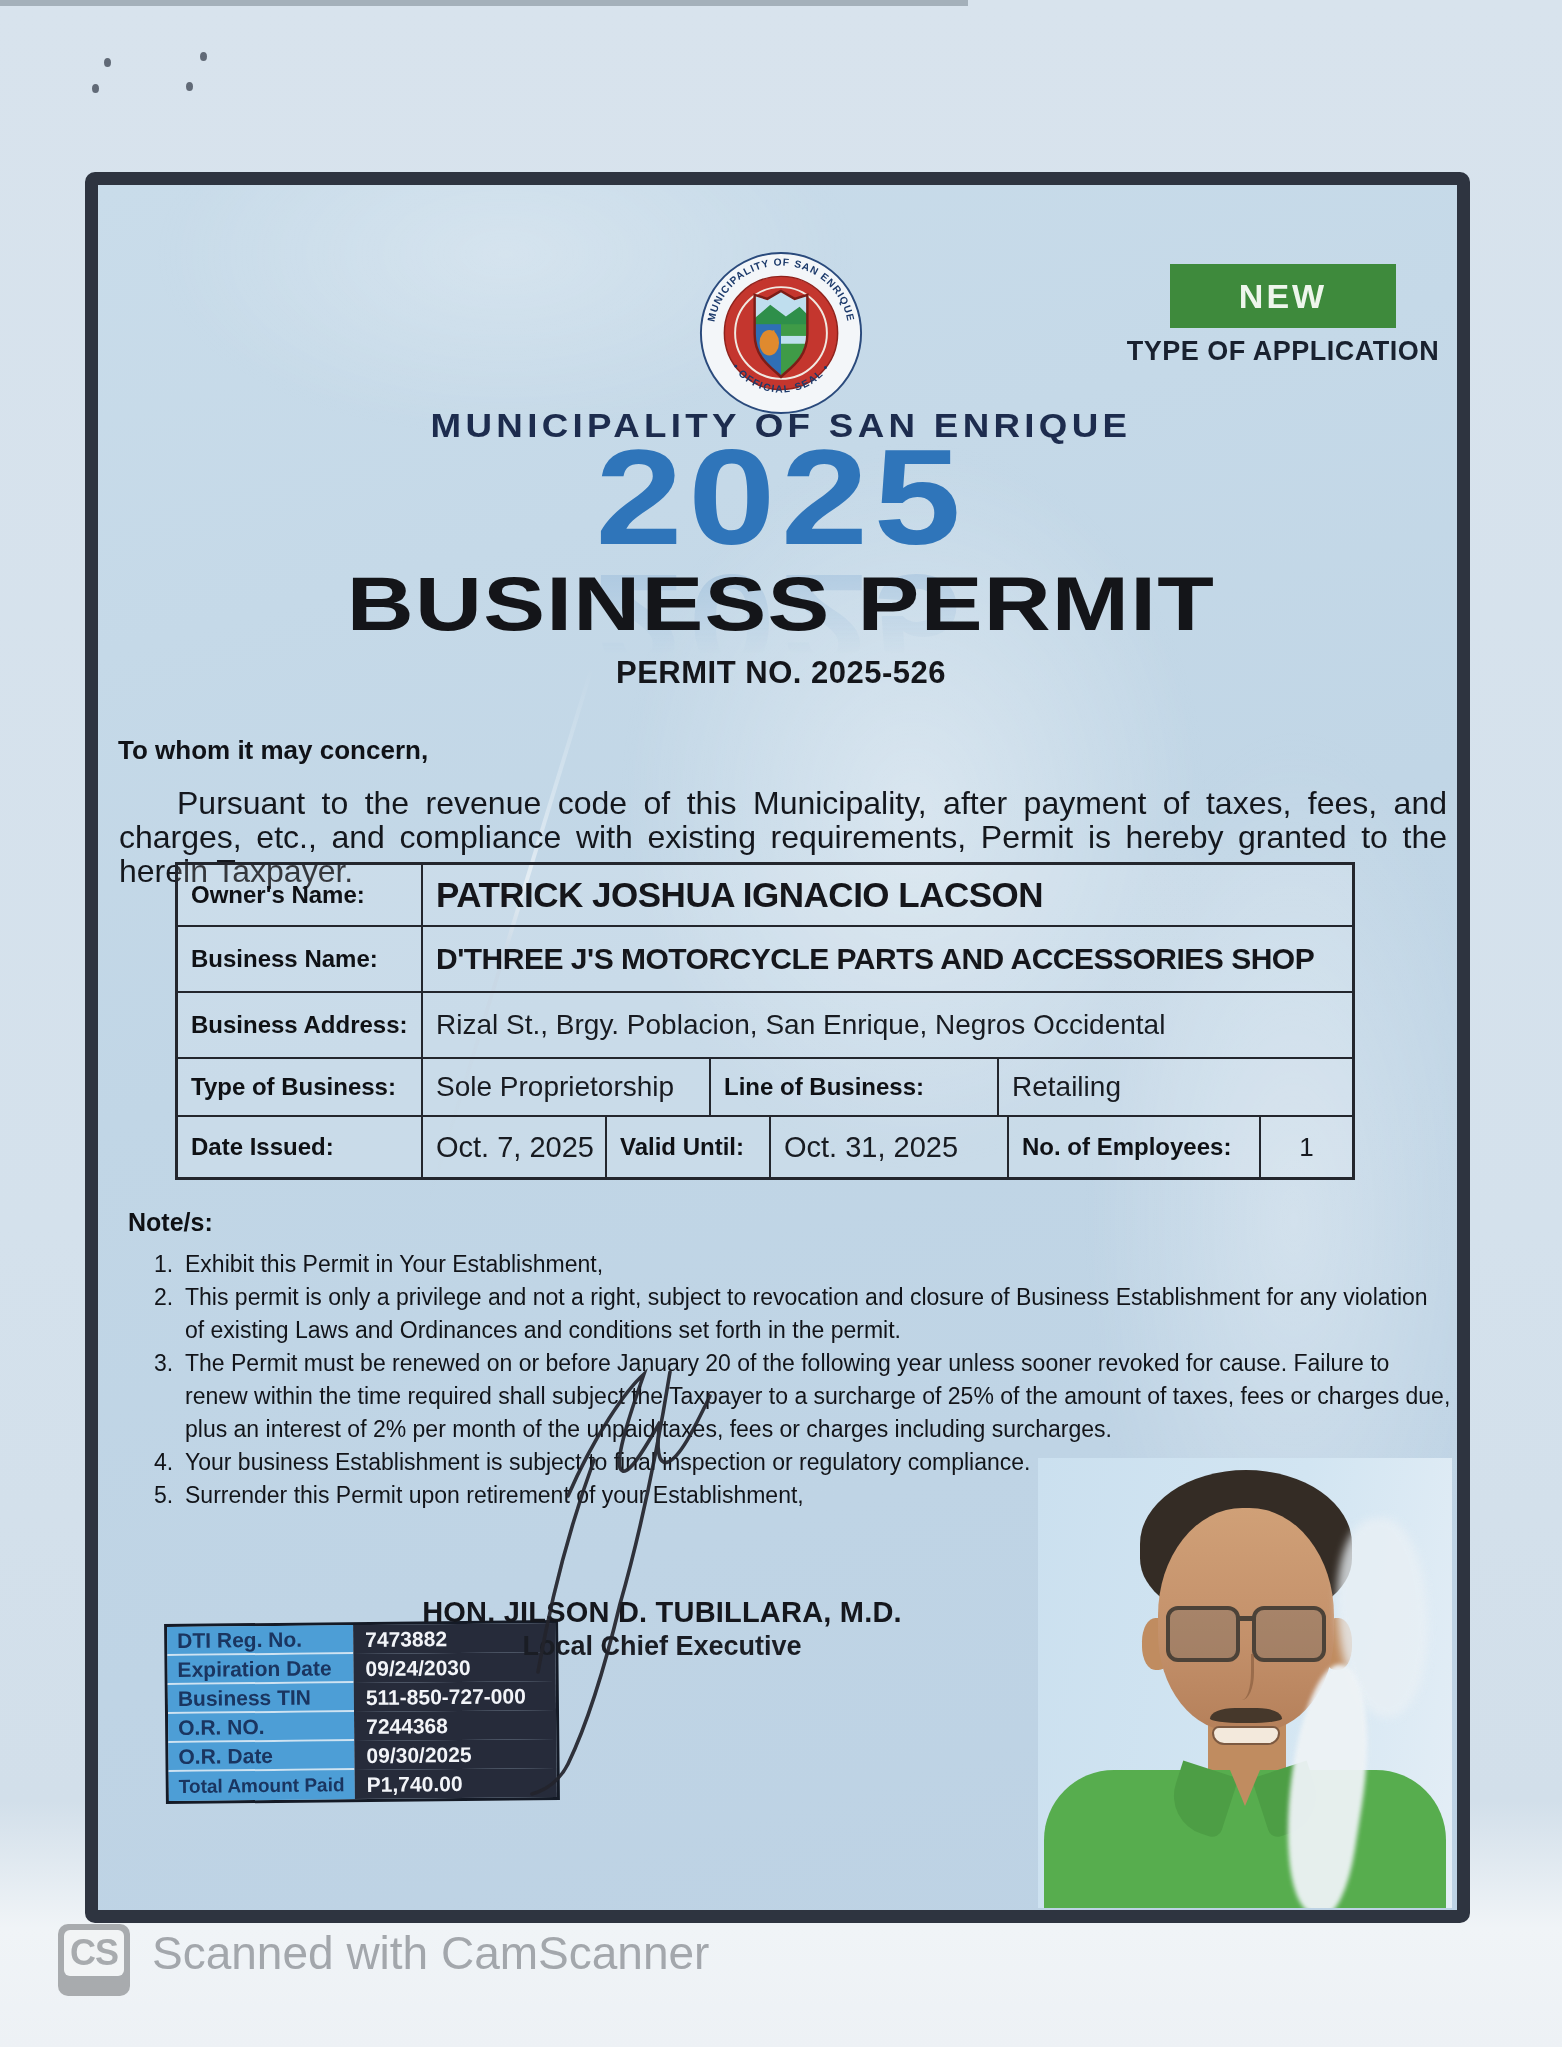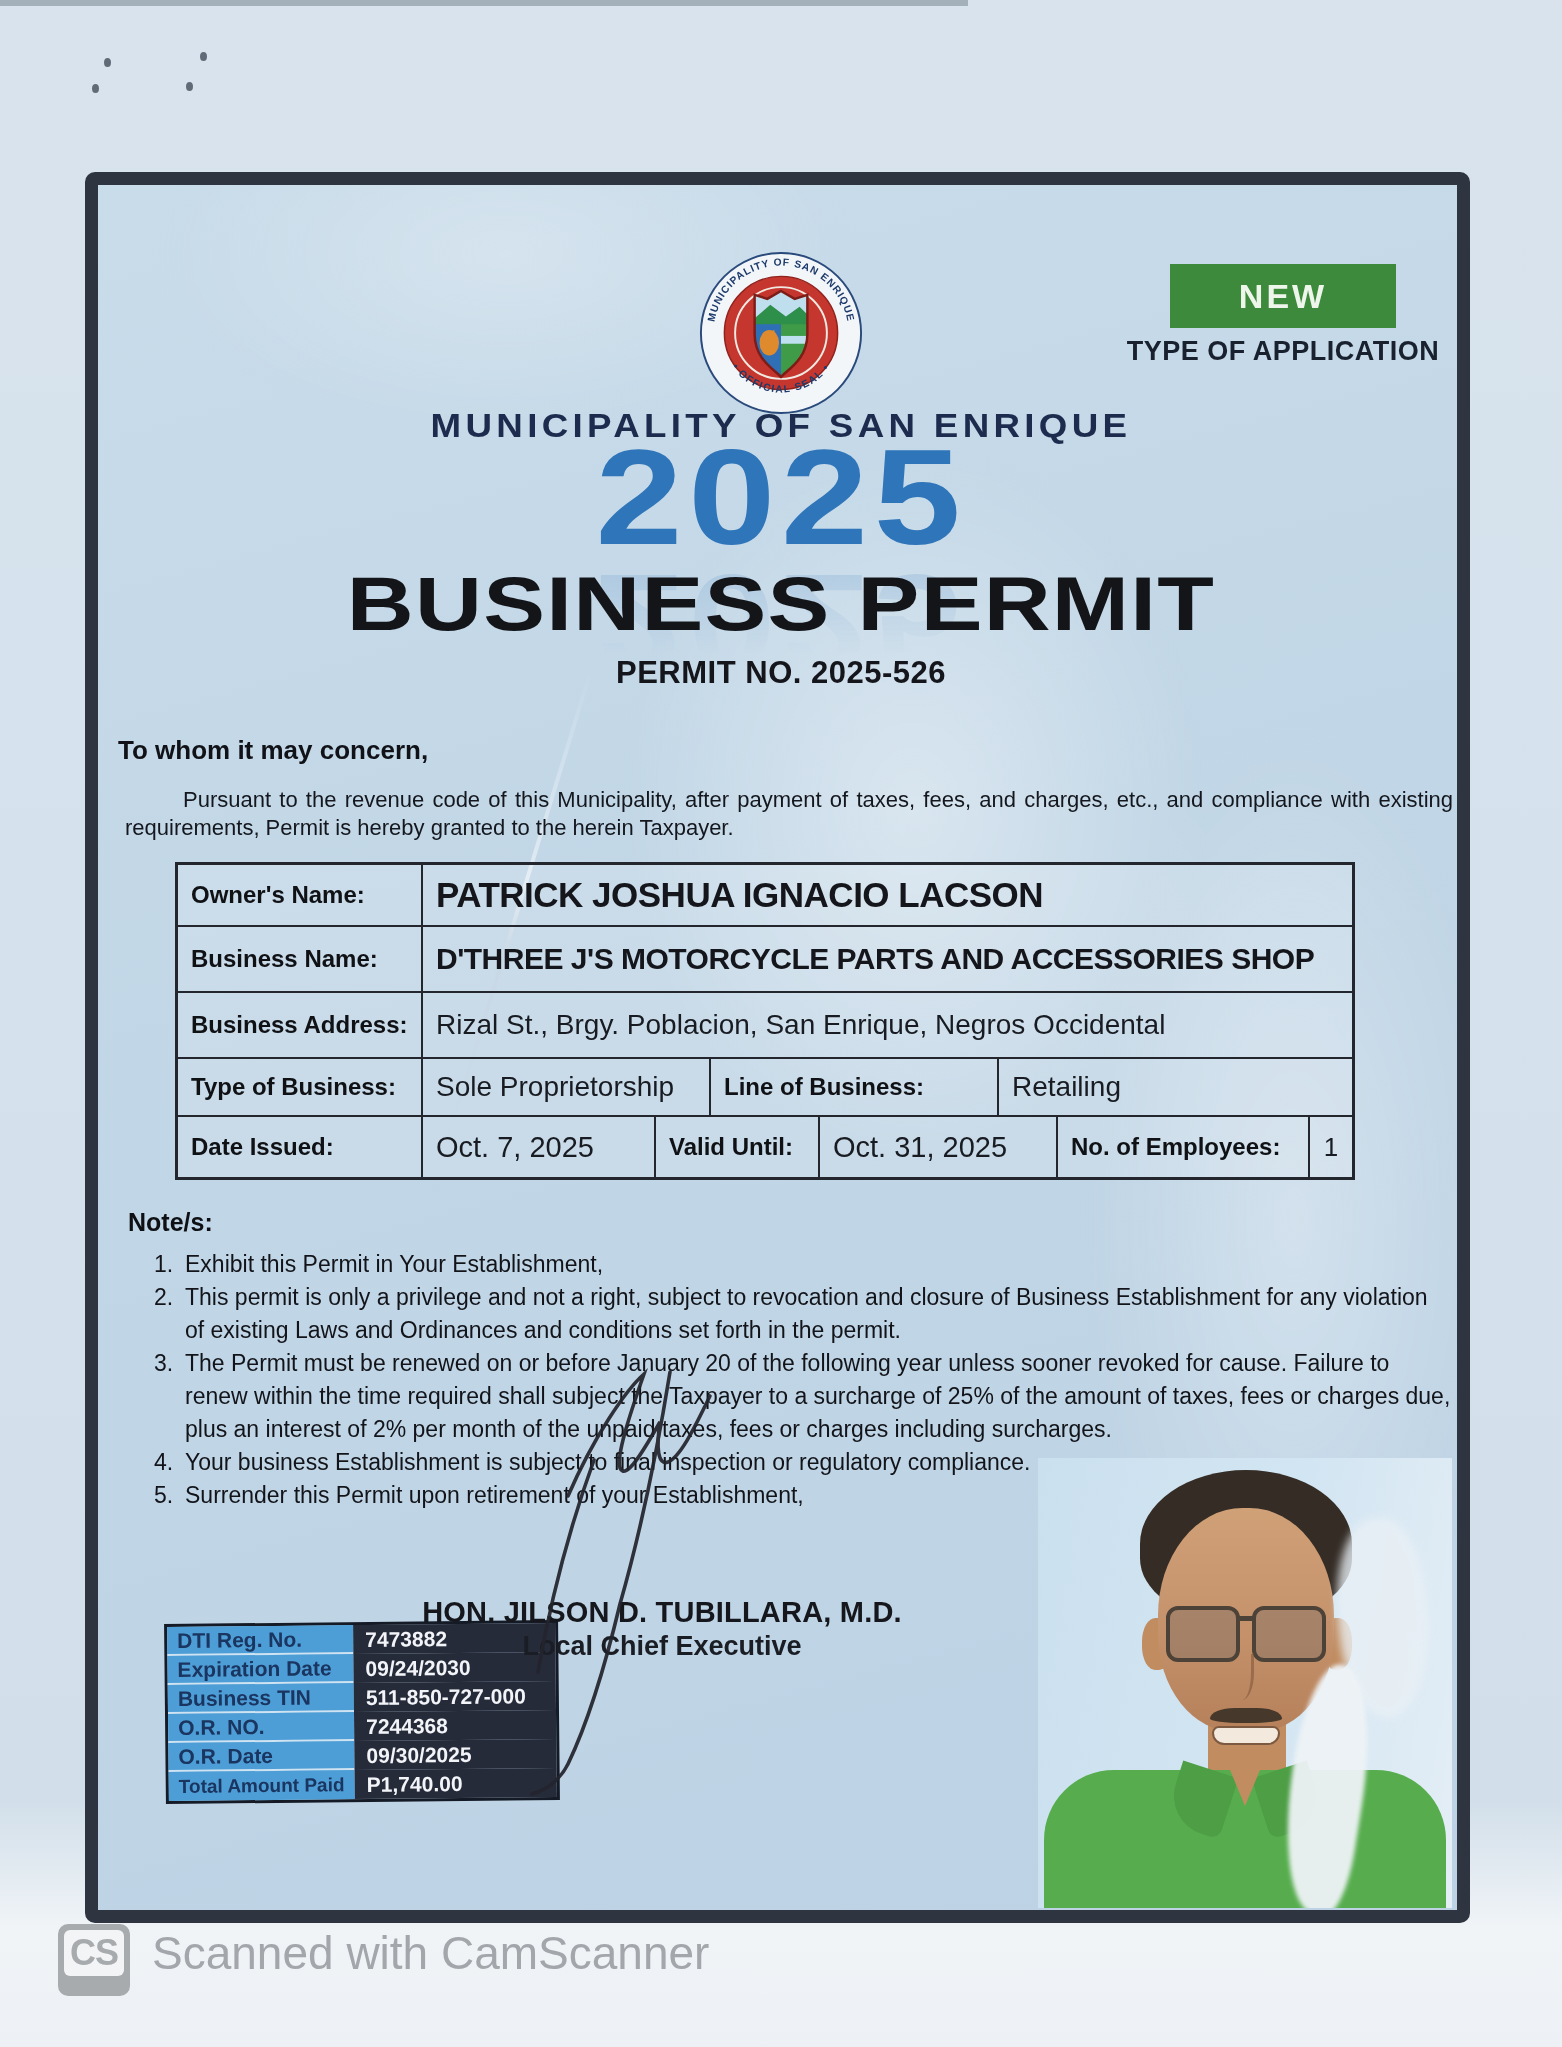--- a/index.html
+++ b/index.html
@@ -48,34 +48,34 @@
     font-size:136px; line-height:1.08; font-weight:bold; color:#7fa9d2; letter-spacing:5px;
     transform:scaleX(1.15) scaleY(-1); opacity:.45;
     -webkit-mask-image:linear-gradient(0deg, rgba(0,0,0,.9), rgba(0,0,0,0) 72%);
     mask-image:linear-gradient(0deg, rgba(0,0,0,.9), rgba(0,0,0,0) 72%); }
   .permit-title { position:absolute; left:0; top:560px; width:100%; text-align:center; z-index:4;
     font-size:76px; font-weight:bold; color:#141519; letter-spacing:1px; transform:scaleX(1.22); }
   .permit-no { position:absolute; left:0; top:655px; width:100%; text-align:center; z-index:4;
     font-size:31px; font-weight:bold; color:#14161b; letter-spacing:.5px; }
 
   .salutation { position:absolute; left:118px; top:735px; font-size:26px; font-weight:bold; color:#101217; }
-  .intro { position:absolute; left:125px; top:786px; width:1328px; font-size:22px; line-height:28px;
+  .intro { position:absolute; left:119px; top:786px; width:1328px; font-size:32px; line-height:34px;
     color:#14171d; text-align:justify; text-indent:58px; }
 
   
   .ptable { position:absolute; left:175px; top:862px; width:1180px;
     border:3px solid #23262d; background:rgba(255,255,255,.14); z-index:2; }
   .prow { display:flex; border-bottom:2px solid #23262d; }
   .prow:last-child { border-bottom:none; }
   .pcell { border-right:2px solid #23262d; display:flex; align-items:center; padding:0 13px; overflow:hidden; white-space:nowrap; }
   .pcell:last-child { border-right:none; }
   .plabel { font-size:24px; font-weight:bold; color:#0f1115; }
   .h70{height:62px} .h66{height:66px} .h58{height:58px} .h60{height:60px}
   .wlab{width:245px; flex:none;} .grow{flex:1;}
-  .w288{width:288px; flex:none;} .w212{width:233px; flex:none;} .w164{width:164px; flex:none;}
+  .w288{width:288px; flex:none;} .w212{width:184px; flex:none;} .w164{width:164px; flex:none;}
   .w238{width:238px; flex:none;} .w246{width:252px; flex:none;}
   .v-owner { font-size:35px; font-weight:bold; color:#15161b; letter-spacing:-.5px; }
   .v-bname { font-size:30px; font-weight:bold; color:#15161b; letter-spacing:-.5px; }
   .v-plain { font-size:28px; color:#181b21; }
   .v-date  { font-size:29px; color:#181b21; }
   .v-emp   { font-size:26px; color:#181b21; justify-content:center; }
 
   
   .notes-head { position:absolute; left:128px; top:1208px; font-size:25px; font-weight:bold; color:#0e1014; }
   .notes { position:absolute; left:150px; top:1248px; width:1302px; font-size:23px; line-height:33px; color:#121419; }

